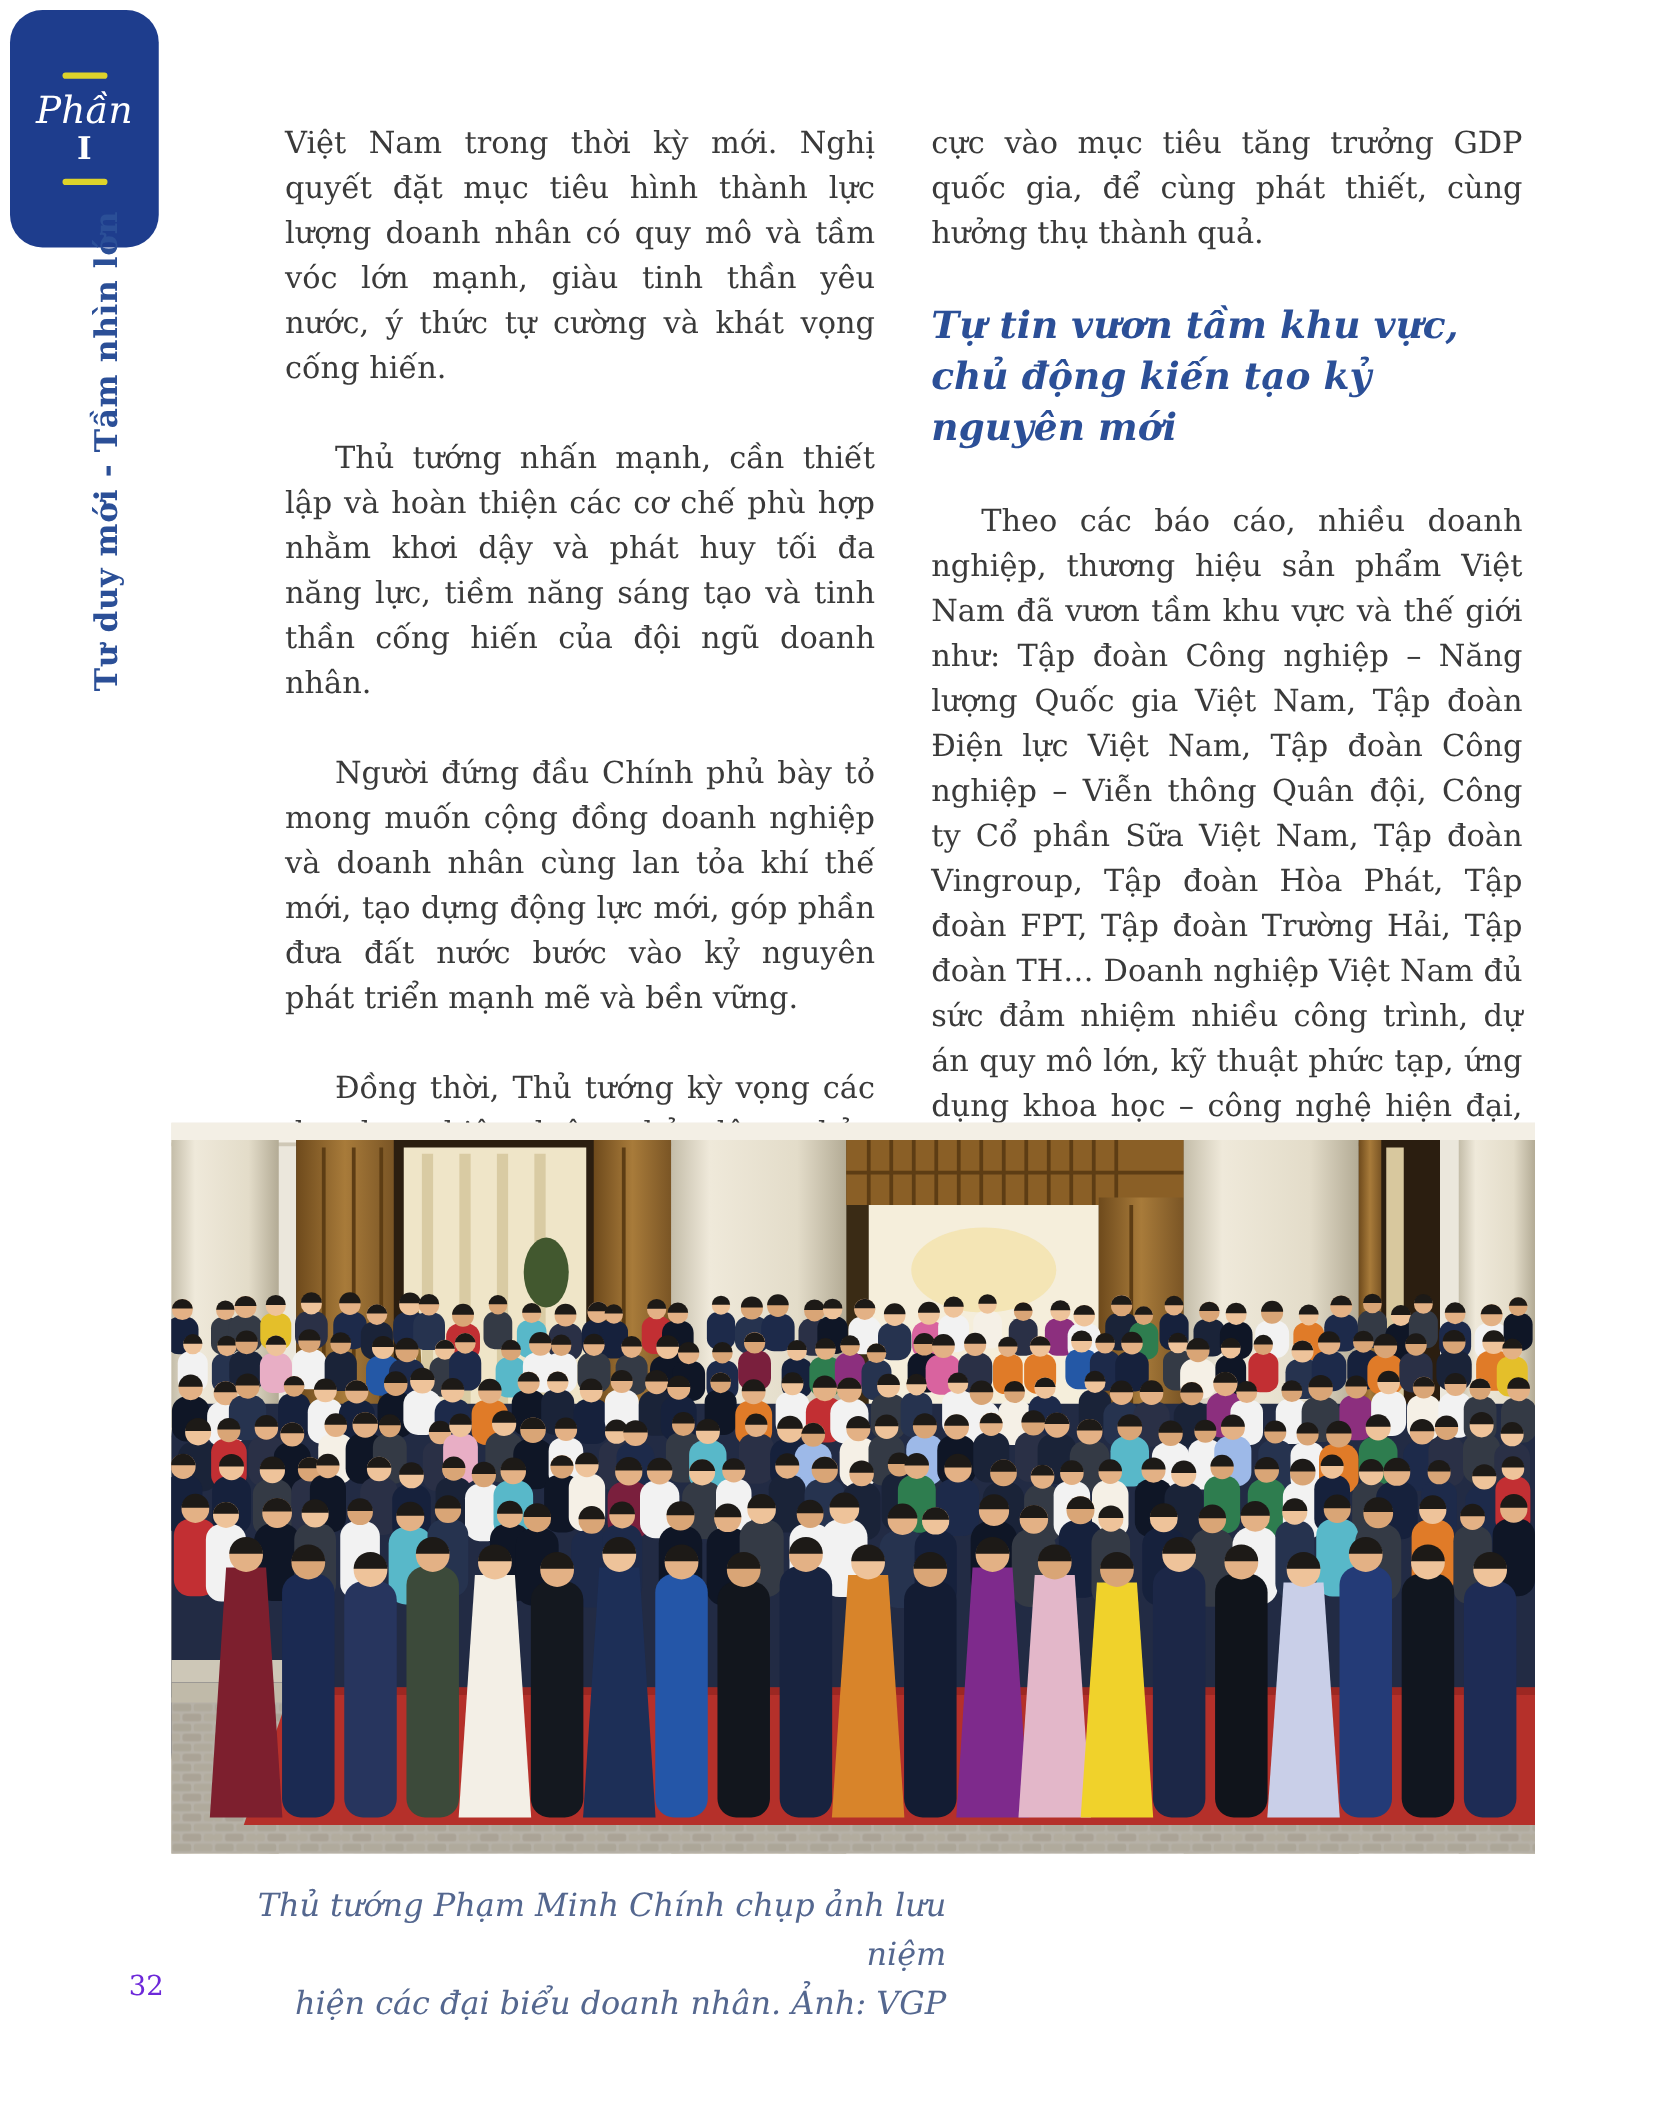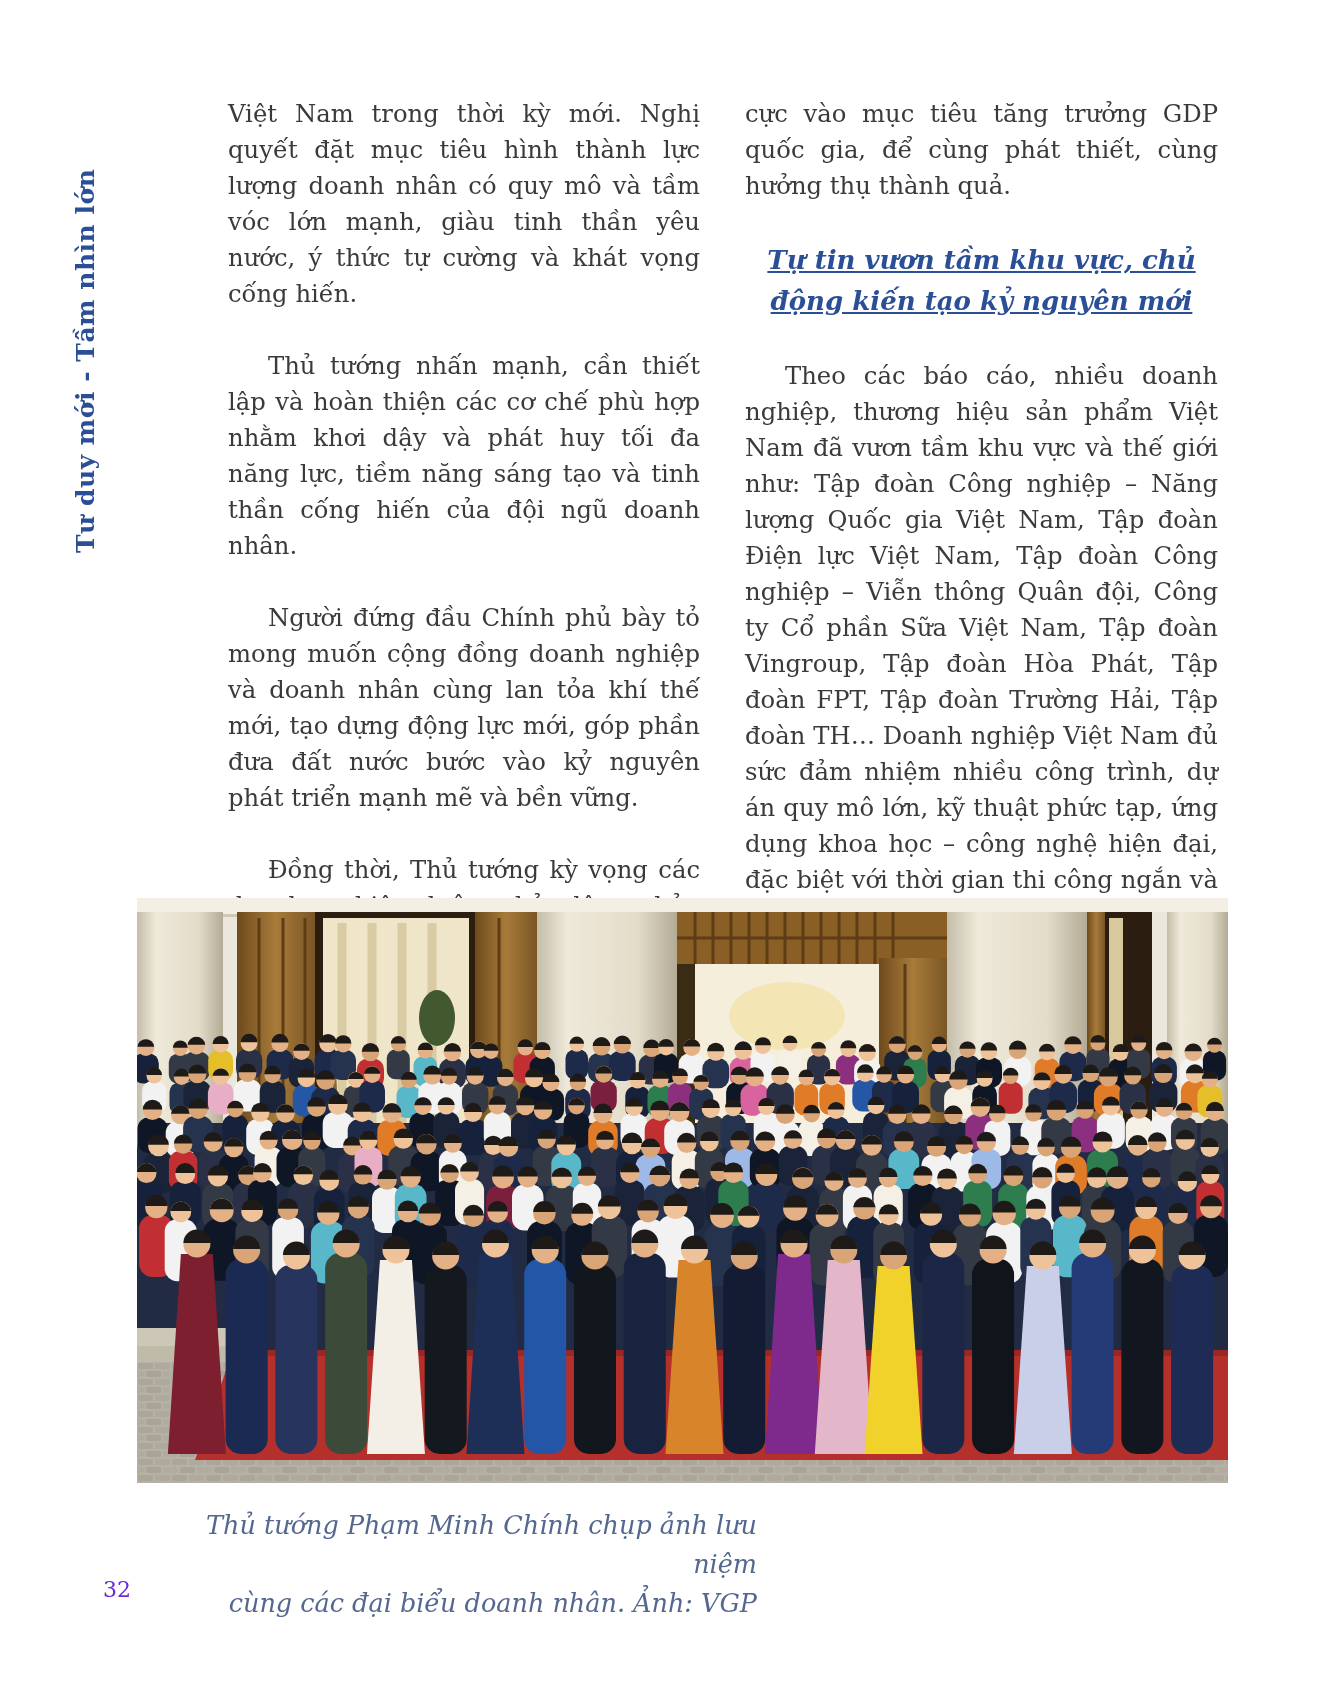--- a/index.html
+++ b/index.html
@@ -28,38 +28,44 @@
   
   .col{position:absolute;top:96px;}
   .col1{left:228px;width:472px;}
   .col2{left:745px;width:473px;}
   .col p{
     margin:0 0 12px 0;font-size:24.3px;line-height:36px;text-align:justify;
     color:var(--body);
   }
   .col p.indent{text-indent:40px;margin-top:36px;}
   .col h2{
-    margin:36px 0 16px 0;font-size:26px;line-height:41px;
-    color:var(--blue);font-style:italic;font-weight:bold;text-align:center;text-decoration:underline;
+    margin:36px 0 16px 0;font-size:30px;line-height:41px;
+    color:var(--blue);font-style:italic;font-weight:bold;text-align:left;
   }
   
   .photo{position:absolute;left:137px;top:898px;width:1091px;height:585px;}
   .photo svg{display:block;width:100%;height:100%;}
   
   .caption{
     position:absolute;left:137px;top:1506px;width:620px;
     font-style:italic;font-size:25.5px;line-height:39px;color:var(--caption);text-align:right;
   }
   .pagenum{position:absolute;left:103px;top:1577px;font-size:22px;color:#6d28d9;}
 </style>
 </head>
 <body>
 
 <div class="page">
 
+  <div class="badge">
+    <div class="dash"></div>
+    <div class="script">Phần</div>
+    <div class="roman">I</div>
+    <div class="dash"></div>
+  </div>
 
   <div class="vtitle">Tư duy mới - Tầm nhìn lớn</div>
 
   <div class="col col1">
     <p>Việt Nam trong thời kỳ mới. Nghị quyết đặt mục tiêu hình thành lực lượng doanh nhân có quy mô và tầm vóc lớn mạnh, giàu tinh thần yêu nước, ý thức tự cường và khát vọng cống hiến.</p>
     <p class="indent">Thủ tướng nhấn mạnh, cần thiết lập và hoàn thiện các cơ chế phù hợp nhằm khơi dậy và phát huy tối đa năng lực, tiềm năng sáng tạo và tinh thần cống hiến của đội ngũ doanh nhân.</p>
     <p class="indent">Người đứng đầu Chính phủ bày tỏ mong muốn cộng đồng doanh nghiệp và doanh nhân cùng lan tỏa khí thế mới, tạo dựng động lực mới, góp phần đưa đất nước bước vào kỷ nguyên phát triển mạnh mẽ và bền vững.</p>
     <p class="indent">Đồng thời, Thủ tướng kỳ vọng các doanh nghiệp luôn chủ động, bản lĩnh, đứng vững trên đôi chân của mình; duy trì tốc độ tăng trưởng cao và đóng góp tích</p>
   </div>
 
@@ -934,18 +940,18 @@
           <path d="M 991.8571428571428 351 A 13.5 13.5 0 0 1 1018.8571428571428 351 Z" fill="#1d1a17"></path>
           <rect x="1034.1190476190477" y="367" width="42" height="189" rx="15" fill="#1e2c55"></rect>
           <circle cx="1055.1190476190477" cy="358" r="13.5" fill="#eec39a"></circle>
           <path d="M 1041.6190476190477 357 A 13.5 13.5 0 0 1 1068.6190476190477 357 Z" fill="#1d1a17"></path>
         </g>
     </svg>
   </div>
 
   <div class="caption">
     <span>Thủ tướng Phạm Minh Chính chụp ảnh lưu niệm</span><br>
-    <span>cùng các đại biểu doanh nhân. Ảnh: VGP</span>
+    <span>hiện các đại biểu doanh nhân. Ảnh: VGP</span>
   </div>
 
   <div class="pagenum">32</div>
 
 </div>
 
 </body></html>

